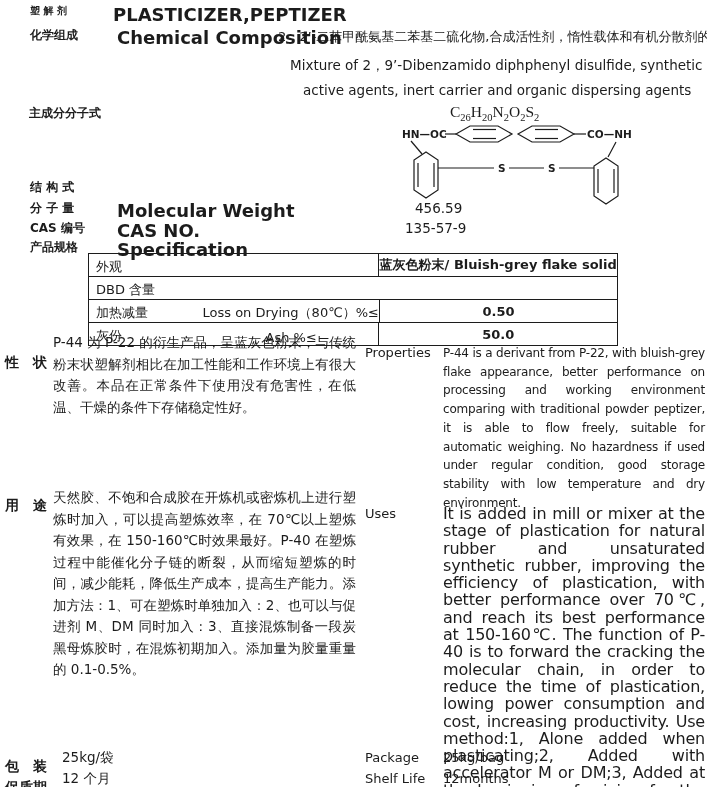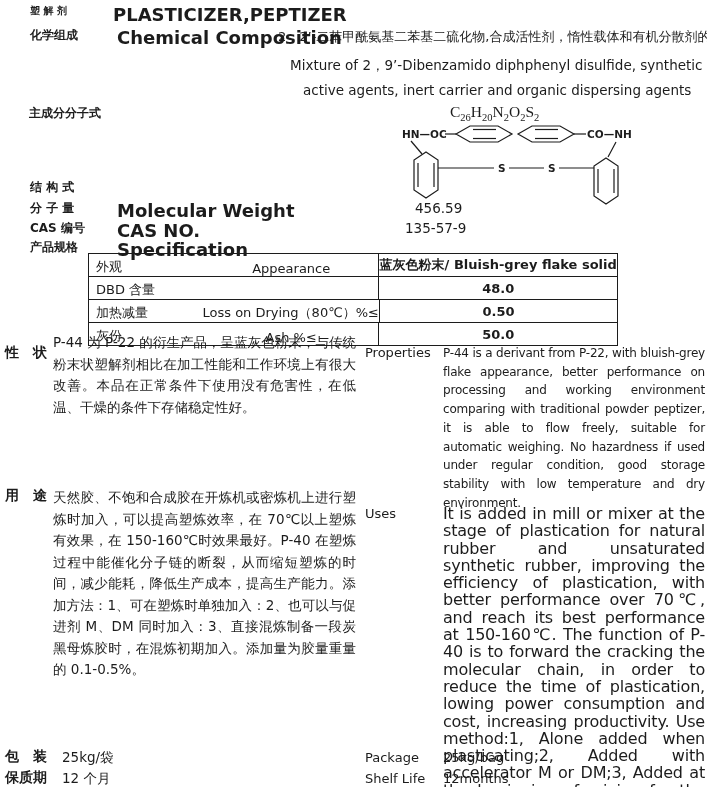--- a/index.html
+++ b/index.html
@@ -18,21 +18,21 @@
   .formula sub{font-size:10.5px;}
   
   .spec-table{position:absolute;left:88px;top:253px;width:528px;border:1.2px solid #1c1c1c;font-size:13px;}
   .spec-row{display:flex;height:22px;align-items:center;}
   .spec-row + .spec-row{border-top:1.2px solid #1c1c1c;}
   .spec-c1{width:290px;display:flex;align-items:flex-end;height:100%;}
   .spec-zh{padding-left:7px;width:108px;white-space:nowrap;}
   .spec-en{flex:1;text-align:center;white-space:nowrap;}
   .spec-val{width:238px;border-left:1.2px solid #1c1c1c;text-align:center;height:100%;display:flex;align-items:center;justify-content:center;white-space:nowrap;font-weight:bold;}
   
-  .sec-lbl-zh{position:absolute;left:5px;font-weight:bold;font-size:14px;white-space:nowrap;}
+  .sec-lbl-zh{position:absolute;left:5px;font-weight:bold;font-size:14px;white-space:nowrap;margin-top:10px;}
   .zh-body{position:absolute;left:53px;width:303px;font-size:13.5px;line-height:21.5px;text-align:justify;}
   .sec-lbl-en{position:absolute;left:365px;font-size:13px;white-space:nowrap;}
   .en-body{position:absolute;left:443px;width:262px;text-align:justify;}
   #prop-en-body{font-size:12px;line-height:18.7px;letter-spacing:-0.2px;}
   #uses-en-body{font-size:16px;line-height:17.3px;letter-spacing:-0.2px;}
   .bot-val-zh{position:absolute;left:62px;font-size:13.5px;white-space:nowrap;}
   .bot-val-en{position:absolute;left:443px;font-size:13px;white-space:nowrap;}
   svg text{font-family:"DejaVu Sans",sans-serif;font-size:10.5px;font-weight:bold;fill:#1c1c1c;}
   svg line,svg polygon{stroke:#1c1c1c;stroke-width:1.2;fill:none;}
 </style>
@@ -102,29 +102,27 @@
 </div>
 <div class="row" style="top:239px">
   <span class="lbl-zh">产品规格</span>
   <span class="lbl-en">Specification</span>
 </div>
 
 <div class="spec-table">
   <div class="spec-row">
     <div class="spec-c1">
       <span class="spec-zh">外观</span>
-      <span class="spec-en">Appearance</span>
     </div>
     <div class="spec-val">蓝灰色粉末/ Bluish-grey flake solid</div>
   </div>
   <div class="spec-row">
     <div class="spec-c1">
       <span class="spec-zh">DBD 含量</span>
     </div>
-    <div class="spec-val">48.0</div>
   </div>
   <div class="spec-row">
     <div class="spec-c1">
       <span class="spec-zh">加热减量</span>
       <span class="spec-en">Loss on Drying（80℃）%≤</span>
     </div>
     <div class="spec-val">0.50</div>
   </div>
   <div class="spec-row">
     <div class="spec-c1">

